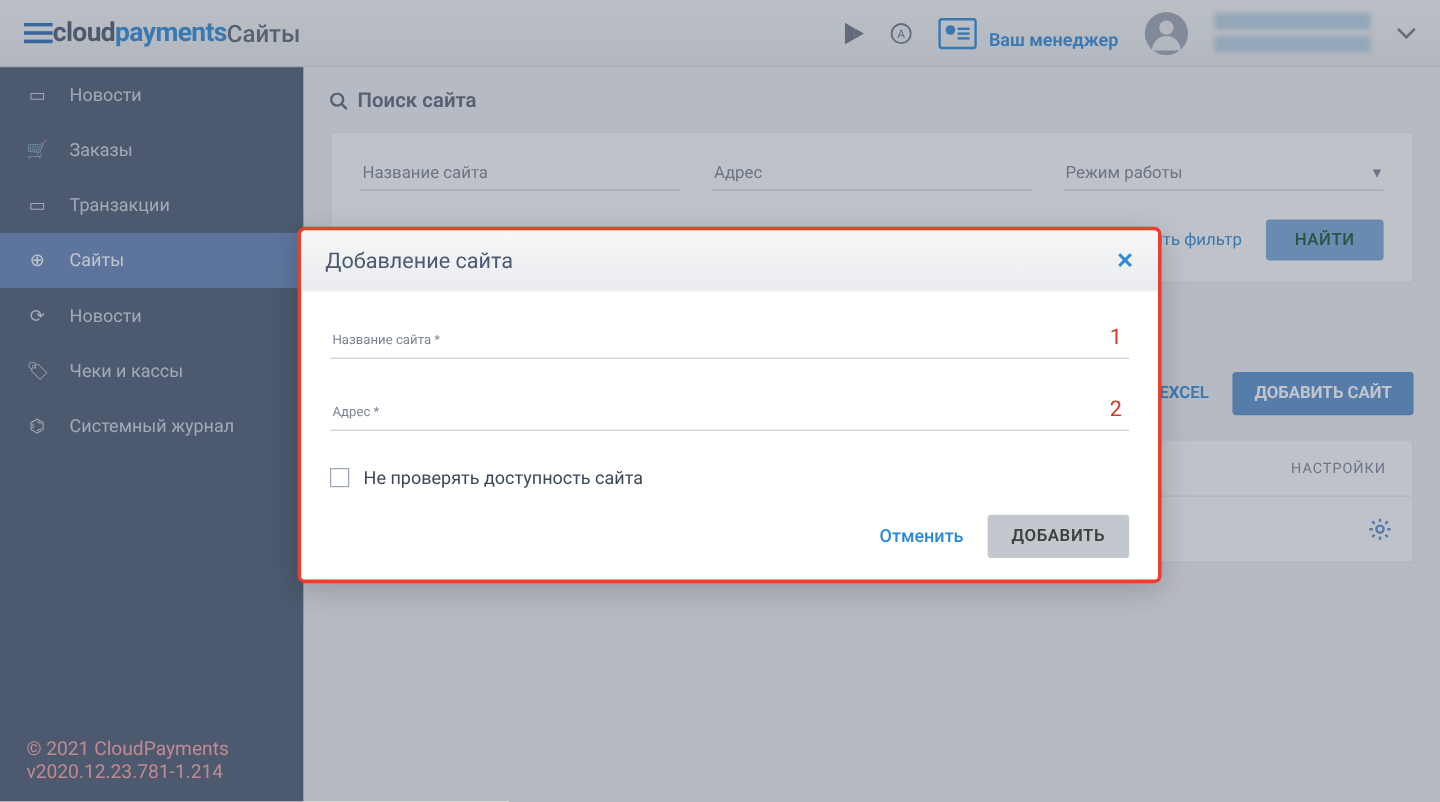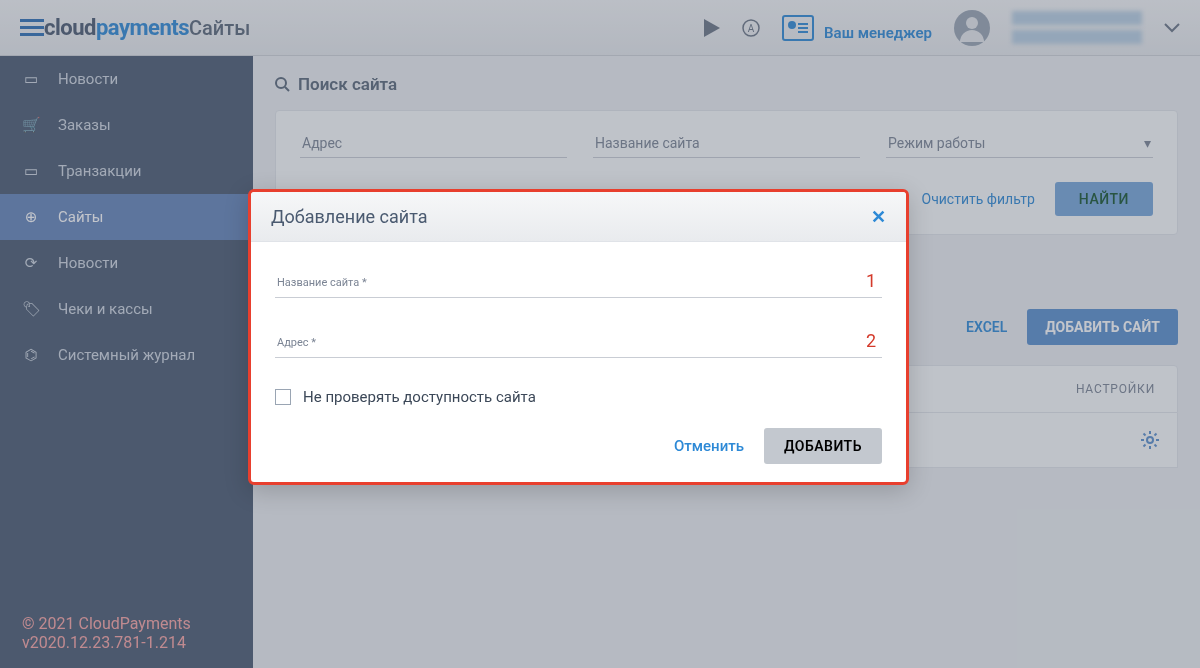--- a/index.html
+++ b/index.html
@@ -44,32 +44,32 @@
 
 .below-panel { margin-top:74px; }
 .below-actions { display:flex; justify-content:flex-end; gap:14px; margin-bottom:20px; }
 .excel-btn { color:#2d89d6; font-size:14px; font-weight:600; padding:10px 6px; }
 .add-site-btn { background:#5a8fcd; color:#fff; padding:10px 18px; border-radius:3px; font-size:14px; font-weight:700;text-align:center; }
 .col-headers { display:flex; justify-content:space-between; background:#fbfcfc; border:1px solid #e2e5ea; border-radius:4px 4px 0 0; padding:16px 22px; color:#7b8494; font-size:12px; letter-spacing:0.8px; }
 .gear { color:#5a8fcd; }
 
 .overlay { position:absolute; inset:0; background:rgba(80,90,105,0.35); }
 
-.modal { position:absolute; left:248px; top:189px; width:661px; background:#fff; border:3px solid #e83f2e; border-radius:6px; box-shadow:0 6px 24px rgba(0,0,0,0.18); }
+.modal { position:absolute; left:248px; top:189px; width:720px; background:#fff; border:3px solid #e83f2e; border-radius:6px; box-shadow:0 6px 24px rgba(0,0,0,0.18); }
 .modal-header { background:linear-gradient(#f6f7f8,#e9ebee); padding:14px 20px; display:flex; justify-content:space-between; align-items:center; border-bottom:1px solid #e0e3e8; border-radius:4px 4px 0 0; }
 .modal-title { color:#4a5a70; font-size:18px; }
 .modal-close { color:#2d89d6; font-size:18px; font-weight:700; cursor:pointer; }
 .modal-body { padding:26px 24px 8px; }
 .m-field { position:relative; border-bottom:1px solid #c9cdd4; padding:8px 2px; margin-bottom:30px; display:flex; align-items:center; }
 .m-field label { color:#7b8494; font-size:11px; }
 .m-field .num { position:absolute; right:6px; top:2px; color:#d43a2b; font-size:18px; }
 .m-check { display:flex; align-items:center; gap:12px; color:#3c4858; font-size:15px; margin-top:6px; }
 .m-actions { display:flex; justify-content:flex-end; gap:20px; padding:14px 24px 18px; align-items:center; }
 .cancel-btn { color:#2d89d6; font-size:15px; font-weight:500; cursor:pointer; }
-.submit-btn { background:#c3c8cf; color:#000000; padding:10px 20px; border-radius:3px; font-size:14px; font-weight:600; letter-spacing:0.5px; }
+.submit-btn { background:#c3c8cf; color:#404040; padding:10px 20px; border-radius:3px; font-size:14px; font-weight:600; letter-spacing:0.5px; }
 
 svg { display:block; }
 </style>
 </head>
 <body>
 
 <div class="topbar">
   <div class="hamburger">
     <svg width="24" height="18" viewBox="0 0 24 18">
         <rect width="24" height="3" fill="#2d6fb5"></rect>
@@ -153,24 +153,24 @@
           <svg width="15" height="15" viewBox="0 0 15 15">
             <circle cx="6" cy="6" r="5" fill="none" stroke="#5a6778" stroke-width="2"></circle>
             <line x1="10" y1="10" x2="14" y2="14" stroke="#5a6778" stroke-width="2"></line>
           </svg>
         </span>
       <span>Поиск сайта</span>
     </div>
     <div class="search-panel">
       <div class="filters">
         <div class="filter">
+            <span>Название сайта</span>
+          </div>
+        <div class="filter">
             <span>Адрес</span>
-          </div>
-        <div class="filter">
-            <span>Название сайта</span>
           </div>
         <div class="filter">
             <span>Режим работы</span>
             <span>▾</span>
           </div>
       </div>
       <div class="search-actions">
         <div class="chk-label">
             <span>ркированные</span>
           </div>

